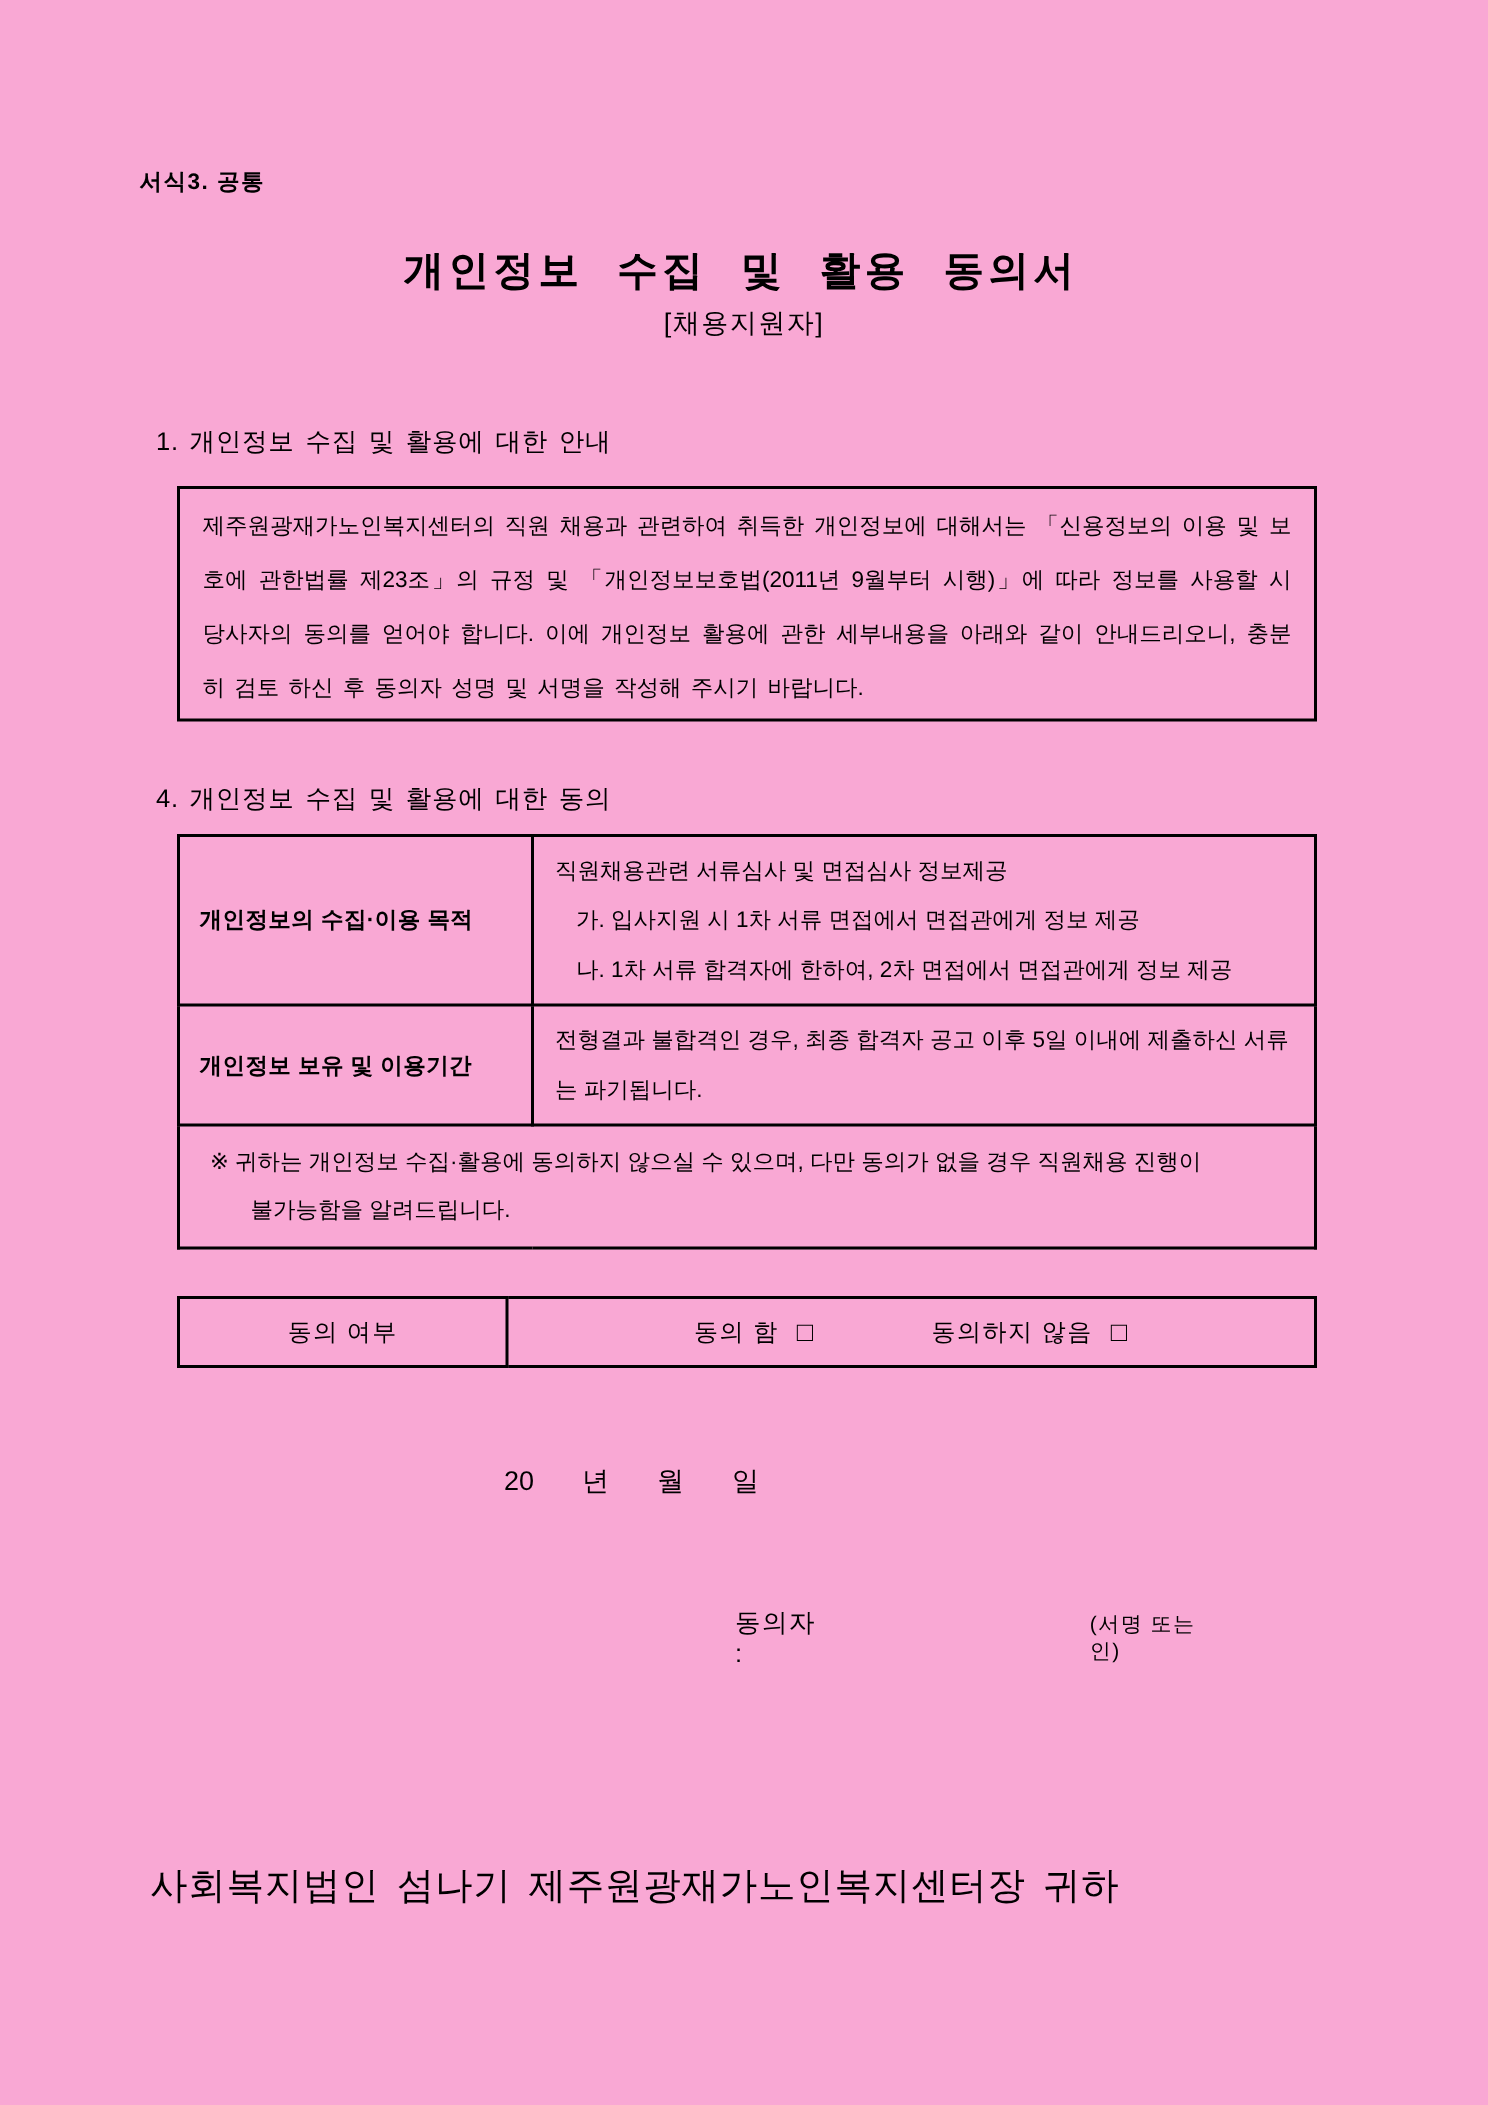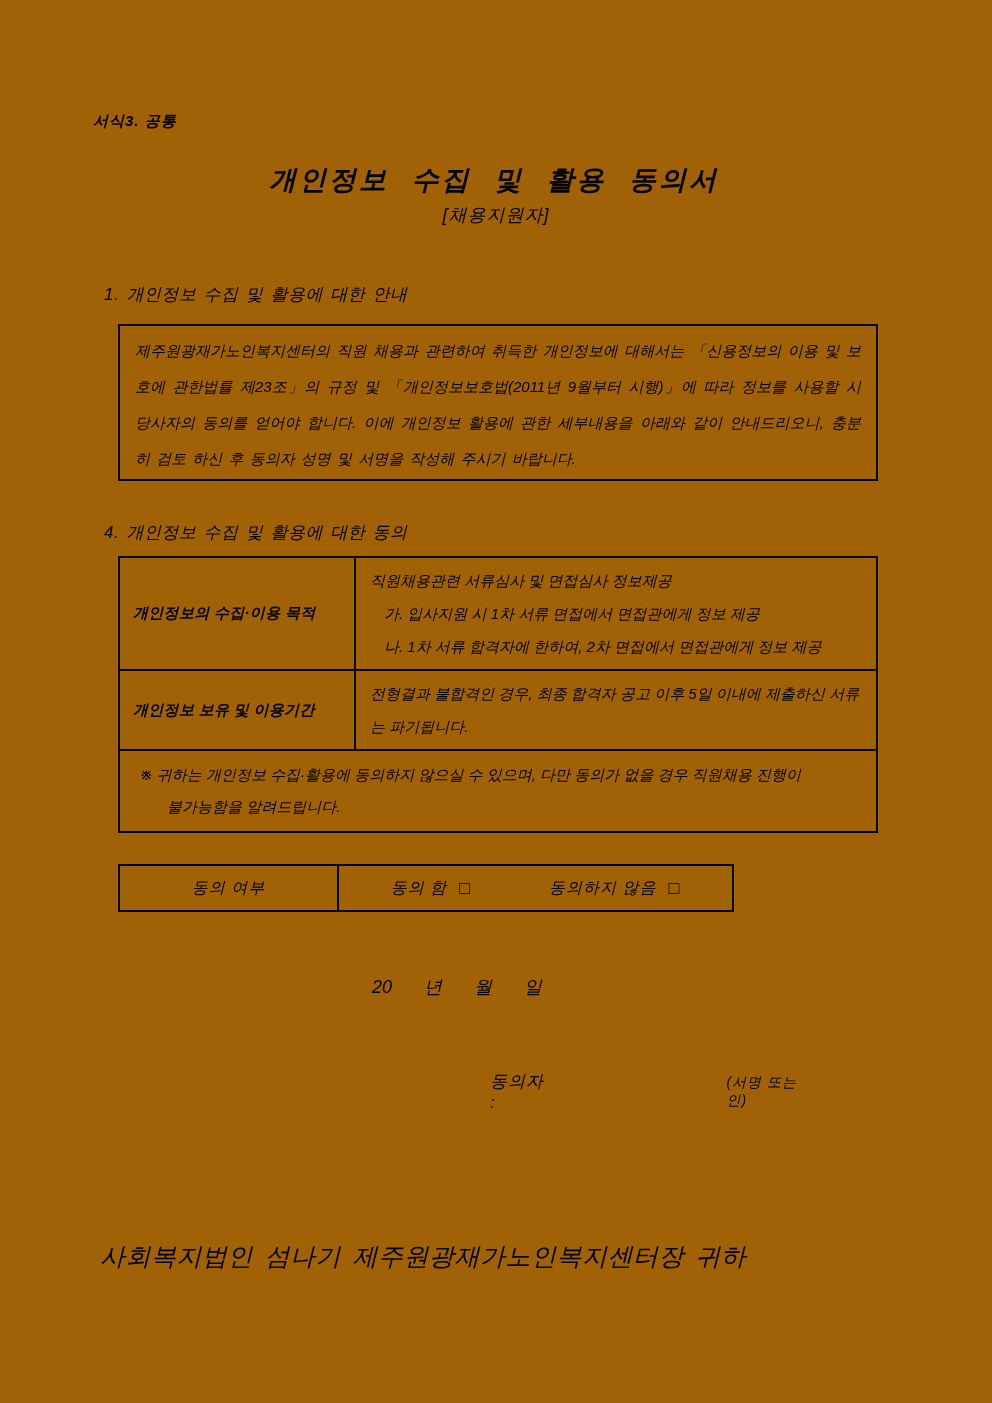--- a/index.html
+++ b/index.html
@@ -6,23 +6,22 @@
     margin: 0;
     padding: 0;
     background: #ffffff;
     color: #000000;
     font-family: "Liberation Sans", "DejaVu Sans", sans-serif;
   }
   .page {
     position: relative;
     width: 992px;
     height: 1403px;
-    background: #a16207;
+    background: #f9a8d4;
     overflow: hidden;
-    font-style: italic;
   }
   .form-label {
     position: absolute;
     left: 93px;
     top: 112px;
     font-size: 15px;
     font-weight: bold;
     letter-spacing: 1px;
   }
   .title {
@@ -102,21 +101,21 @@
   .value-line.indent { padding-left: 14px; }
   td.note-cell {
     padding: 8px 10px 8px 20px;
     line-height: 32px;
   }
   .note-line2 { padding-left: 27px; }
   table.choice-table {
     position: absolute;
     left: 118px;
     top: 864px;
-    width: 616px;
+    width: 760px;
     border-collapse: collapse;
     table-layout: fixed;
   }
   table.choice-table td {
     border: 2px solid #000000;
     font-size: 16px;
     height: 42px;
     vertical-align: middle;
   }
   td.choice-label {
@@ -145,21 +144,20 @@
   .date-line {
     position: absolute;
     left: 0;
     top: 975px;
     width: 842px;
     display: flex;
     justify-content: center;
     align-items: baseline;
     gap: 32px;
     font-size: 18px;
-    padding-left: 36px;
   }
   .signature-line {
     position: absolute;
     left: 0;
     top: 1070px;
     width: 821px;
     display: flex;
     align-items: baseline;
   }
   .signer-label {

